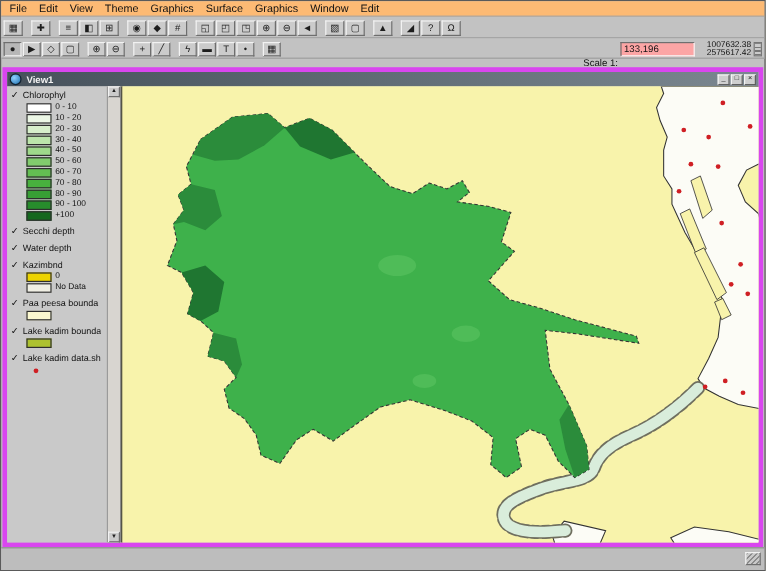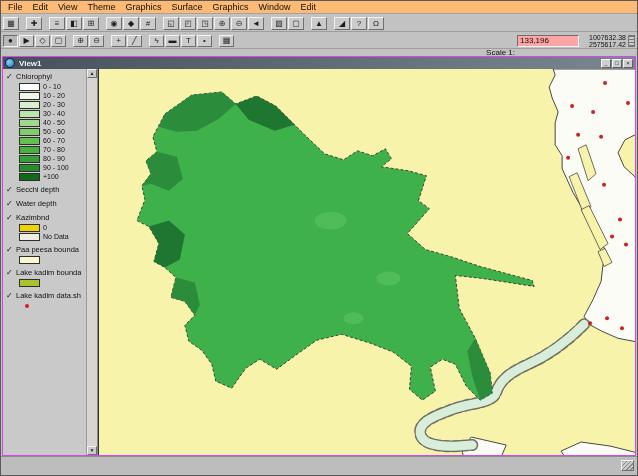--- a/index.html
+++ b/index.html
@@ -39,21 +39,21 @@
   .scale-input{width:56px;height:10px;background:#fca5a5;border:1px solid;
                border-color:#6f6f6f #f5f5f5 #f5f5f5 #6f6f6f;font-size:8px;
                line-height:10px;padding:0 2px;color:#111;}
   .coords{margin-left:10px;font-size:7px;line-height:7px;text-align:right;color:#111;
           white-space:nowrap;}
   .coord-icon{width:7px;height:12px;margin-left:2px;background:#cbcbcb;
               border:1px solid #777;box-sizing:border-box;
               background-image:repeating-linear-gradient(#777 0 1px,transparent 1px 3px);}
   
   .view-window{position:absolute;left:1px;right:1px;top:55px;bottom:19px;
-               border:1px solid #d946ef;background:#c9c9c9;display:flex;
+               border:4px solid #d946ef;background:#c9c9c9;display:flex;
                flex-direction:column;box-sizing:border-box;}
   .view-titlebar{height:12px;flex:0 0 12px;display:flex;align-items:center;
                  padding:0 2px;background:linear-gradient(90deg,#46515b,#7b8790);}
   .view-icon{width:8px;height:8px;border-radius:50%;
              background:radial-gradient(circle at 35% 35%,#8fd0ff,#1c6fae);
              border:1px solid #123;}
   .view-title{font-size:8px;font-weight:bold;color:#f2f2f2;margin-left:4px;}
   .view-btns{margin-left:auto;display:flex;gap:1px;}
   .view-btn{width:10px;height:9px;background:#cfcfcf;border:1px solid;
             border-color:#f4f4f4 #5f5f5f #5f5f5f #f4f4f4;font-size:6px;line-height:7px;

